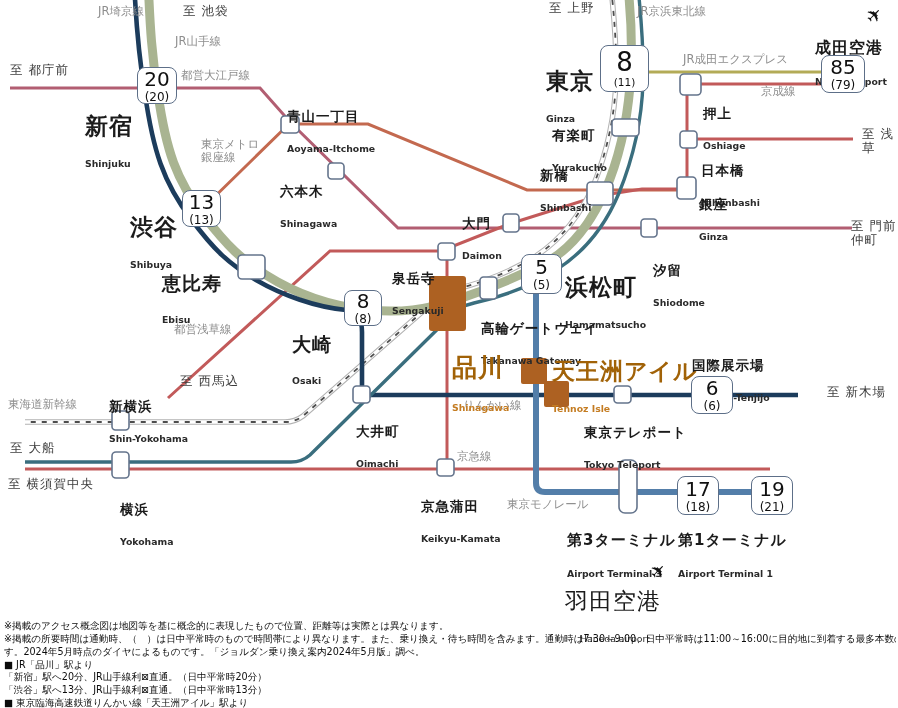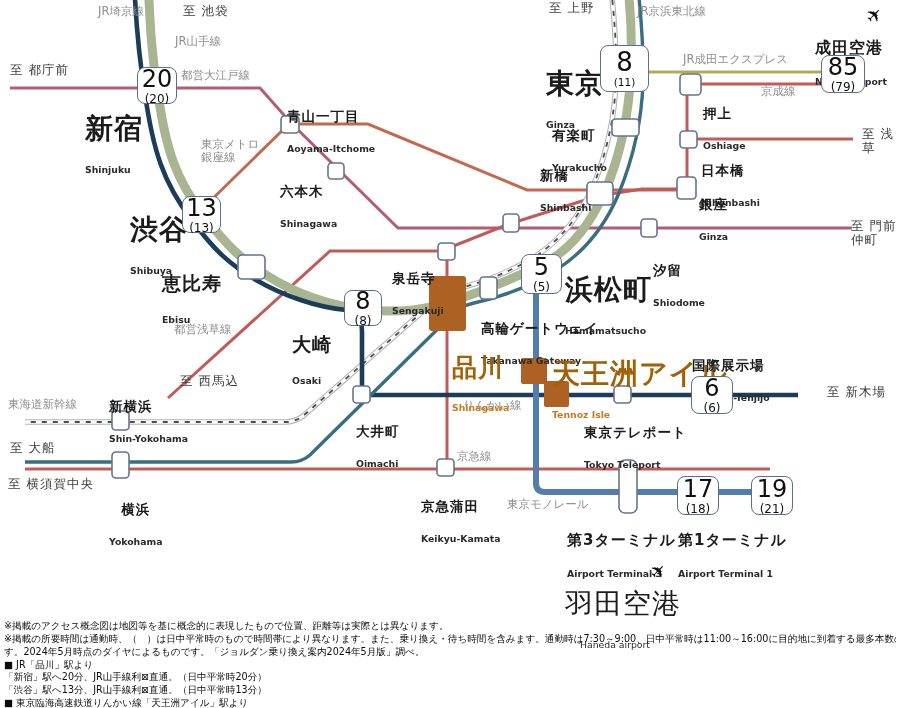--- a/index.html
+++ b/index.html
@@ -5,27 +5,27 @@
   html,body{margin:0;padding:0;background:#fff;}
   .canvas{position:relative;width:898px;height:708px;background:#ffffff;overflow:hidden;
           font-family:"DejaVu Sans","Liberation Sans",sans-serif;}
   .canvas svg{position:absolute;left:0;top:0;}
   .lbl{position:absolute;white-space:pre-line;line-height:1.15;}
   .line-lbl{font-size:11.5px;color:#8d8d8d;}
   .dir-lbl{font-size:12.5px;color:#3c3c3c;letter-spacing:1px;}
   .st .kj{display:block;font-weight:bold;font-size:13.5px;color:#1b1b1b;letter-spacing:1px;}
   .st .rm{display:block;font-size:9.3px;font-weight:bold;color:#2a2a2a;margin-top:1px;letter-spacing:0;}
   .st.lg .kj{font-size:19px;}
-  .st.xl .kj{font-size:28px;}
+  .st.xl .kj{font-size:23px;}
   .st.xxl .kj{font-size:25px;}
   .st.hl .kj{color:#a16207;}
   .st.hl .rm{color:#c47c22;}
   .badge{position:absolute;background:#fff;border:1.7px solid #5d6f88;border-radius:8px;
          display:flex;flex-direction:column;align-items:center;justify-content:center;line-height:1;z-index:6;}
-  .badge .bm{font-size:24px;color:#101010;}
+  .badge .bm{font-size:20px;color:#101010;}
   .badge .bs{font-size:12px;color:#101010;margin-top:2px;}
   .badge.big .bm{font-size:26px;}
   .badge.big .bs{font-size:10.5px;}
   .plane{position:absolute;font-size:19px;color:#111;transform:rotate(-45deg);z-index:5;}
   .notes{position:absolute;left:4px;top:620px;width:892px;font-size:9.6px;line-height:1.34;color:#0b0b0b;z-index:7;}
   .notes div{white-space:nowrap;overflow:hidden;}
 </style>
 </head>
 <body>
 
@@ -85,21 +85,21 @@
       <rect x="429" y="276" width="37" height="55" rx="3"></rect>
       <rect x="521" y="358" width="26" height="26" rx="2"></rect>
       <rect x="544" y="381" width="25" height="26" rx="2"></rect>
     </g>
   </svg>
 
   <div class="badge" style="left:137px;top:67px;width:38px;height:35px;">
     <span class="bm">20</span>
     <span class="bs">(20)</span>
   </div>
-  <div class="badge" style="left:182px;top:196px;width:37px;height:35px;">
+  <div class="badge" style="left:182px;top:190px;width:37px;height:35px;">
     <span class="bm">13</span>
     <span class="bs">(13)</span>
   </div>
   <div class="badge" style="left:344px;top:290px;width:36px;height:34px;">
     <span class="bm">8</span>
     <span class="bs">(8)</span>
   </div>
   <div class="badge" style="left:521px;top:254px;width:39px;height:38px;">
     <span class="bm">5</span>
     <span class="bs">(5)</span>
@@ -166,20 +166,24 @@
     <span class="rm">Osaki</span>
   </div>
   <div class="lbl st" style="left:287px;top:91px;">
     <span class="kj">青山一丁目</span>
     <span class="rm">Aoyama-Itchome</span>
   </div>
   <div class="lbl st" style="left:280px;top:166px;">
     <span class="kj">六本木</span>
     <span class="rm">Shinagawa</span>
   </div>
+  <div class="lbl st" style="left:462px;top:198px;">
+    <span class="kj">大門</span>
+    <span class="rm">Daimon</span>
+  </div>
   <div class="lbl st" style="left:392px;top:253px;">
     <span class="kj">泉岳寺</span>
     <span class="rm">Sengakuji</span>
   </div>
   <div class="lbl st xl" style="left:546px;top:50px;">
     <span class="kj">東京</span>
     <span class="rm">Ginza</span>
   </div>
   <div class="lbl st" style="left:552px;top:110px;">
     <span class="kj">有楽町</span>
@@ -234,21 +238,21 @@
     <span class="rm">Kokusai-Tenjijo</span>
   </div>
   <div class="lbl st" style="left:356px;top:406px;">
     <span class="kj">大井町</span>
     <span class="rm">Oimachi</span>
   </div>
   <div class="lbl st" style="left:109px;top:381px;">
     <span class="kj">新横浜</span>
     <span class="rm">Shin-Yokohama</span>
   </div>
-  <div class="lbl st" style="left:109px;top:484px;text-align:center;">
+  <div class="lbl st" style="left:120px;top:484px;">
     <span class="kj">横浜</span>
     <span class="rm">Yokohama</span>
   </div>
   <div class="lbl st" style="left:421px;top:481px;">
     <span class="kj">京急蒲田</span>
     <span class="rm">Keikyu-Kamata</span>
   </div>
   <div class="lbl st" style="left:567px;top:514px;">
     <span class="kj" style="font-size:15px;">第3ターミナル</span>
     <span class="rm">Airport Terminal 3</span>

